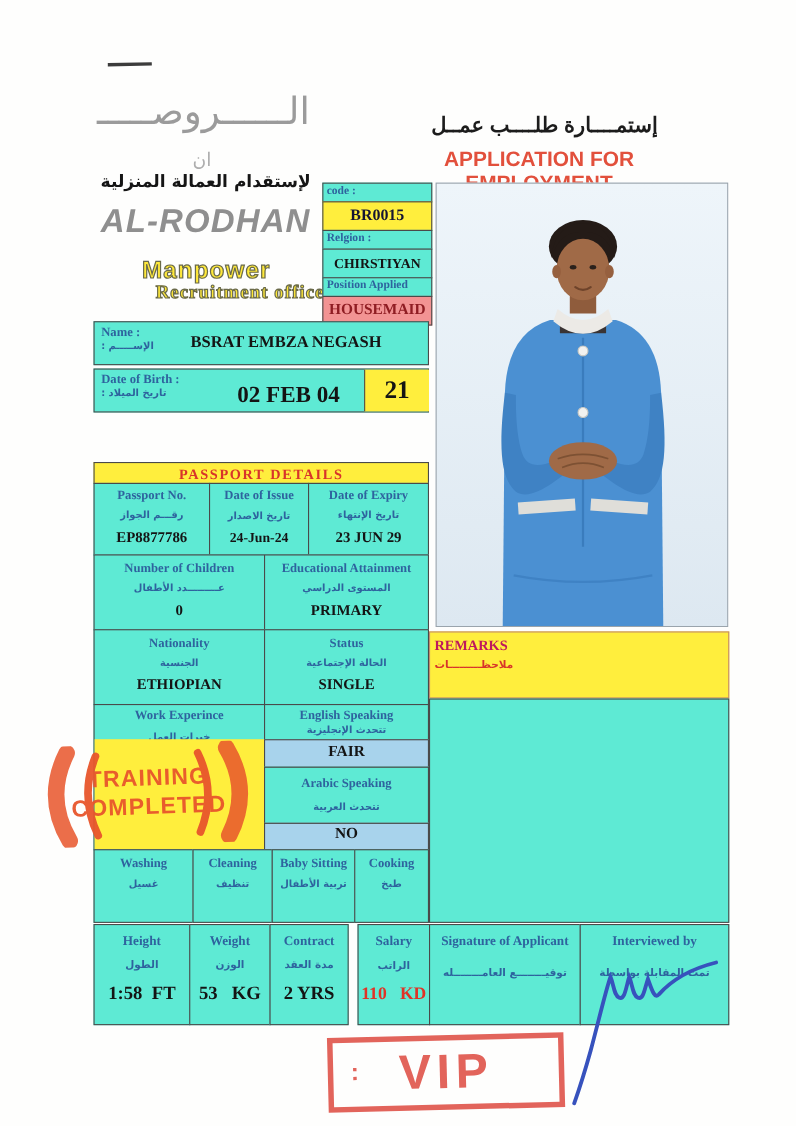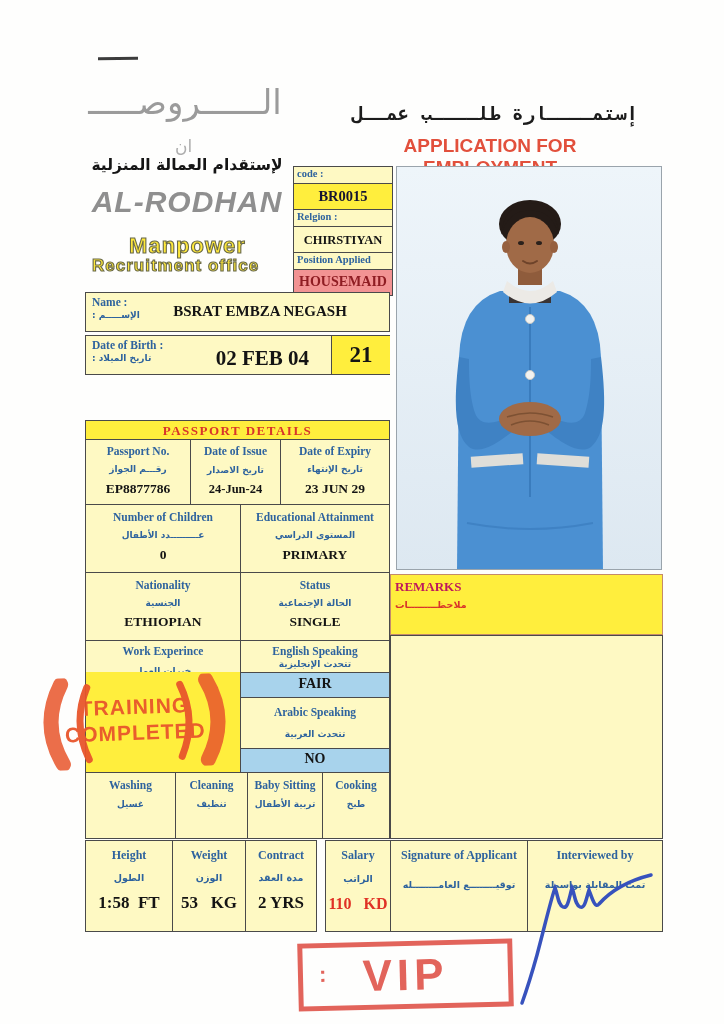--- a/index.html
+++ b/index.html
@@ -1,19 +1,19 @@
 <!DOCTYPE html>
 <html><head>
 <meta charset="utf-8">
 <style>
   html,body{margin:0;padding:0;background:#fff;}
   .page{position:relative;width:724px;height:1024px;background:#fefefd;overflow:hidden;
         font-family:"Liberation Serif",serif;}
   .abs{position:absolute;box-sizing:border-box;}
-  .box{position:absolute;box-sizing:border-box;border:1px solid #4a4a4a;background:#fef9c3;}
+  .box{position:absolute;box-sizing:border-box;border:1px solid #4a4a4a;background:#5eead4;}
   .lbl{color:#2e639e;font-weight:bold;font-size:11.5px;line-height:1.2;font-family:"Liberation Serif",serif;}
   .arb{font-family:"DejaVu Sans",sans-serif;color:#2e639e;font-weight:bold;font-size:9px;direction:rtl;line-height:1.25;}
   .val{font-weight:bold;color:#141414;white-space:pre;font-family:"Liberation Serif",serif;}
   .stack{display:flex;flex-direction:column;align-items:center;text-align:center;justify-content:space-between;}
   .yellow{background:#ffee3d;}
   .lblue{background:#a8d3ec;}
   .center{text-align:center;}
 </style>
 </head>
 <body>
@@ -24,24 +24,24 @@
 
   <div class="abs" style="left:80px;top:84px;width:210px;font-family:'DejaVu Sans',sans-serif;direction:rtl;
               font-size:34px;color:#9b9b9b;line-height:1.1;text-align:center;">الــــــروصـــــ</div>
   <div class="abs" style="left:175px;top:136px;font-family:'DejaVu Sans',sans-serif;font-size:17px;color:#aeaeae;">ان</div>
   <div class="abs" style="left:82px;top:156px;width:210px;text-align:center;font-family:'DejaVu Sans',sans-serif;direction:rtl;
               font-size:15.5px;font-weight:bold;color:#151515;">لإستقدام العمالة المنزلية</div>
   <div class="abs" style="left:72px;top:185px;width:230px;text-align:center;font-family:'Liberation Sans',sans-serif;
               font-style:italic;font-weight:900;font-size:30px;color:#8f8f8f;letter-spacing:1px;">AL-RODHAN</div>
   <div class="abs" style="left:80px;top:233px;width:215px;text-align:center;font-family:'Liberation Sans',sans-serif;
               font-weight:800;font-size:22px;color:#ffe93a;-webkit-text-stroke:1.1px #6a6a4a;letter-spacing:1px;">Manpower</div>
-  <div class="abs" style="left:92px;top:256px;width:215px;text-align:left;font-family:Liberation Sans, sans-serif;
+  <div class="abs" style="left:80px;top:256px;width:215px;text-align:right;font-family:Liberation Serif, serif;
               font-weight:800;font-size:17px;color:#ffe93a;-webkit-text-stroke:1.1px #6a6a4a;letter-spacing:1px;">Recruitment office</div>
 
-  <div class="abs" style="left:350px;top:102px;width:290px;text-align:center;font-family:Liberation Mono, monospace;direction:rtl;
+  <div class="abs" style="left:350px;top:102px;width:290px;text-align:center;font-family:Liberation Sans, sans-serif;direction:rtl;
               font-size:19px;font-weight:bold;color:#1c1c1c;">إستمــــارة طلــــب عمــل</div>
   <div class="abs" style="left:335px;top:135px;width:310px;text-align:center;font-family:'Liberation Sans',sans-serif;
               font-weight:800;font-size:19px;color:#e2503c;">APPLICATION FOR EMPLOYMENT</div>
 
   <div class="box" style="left:293px;top:166px;width:100px;height:18px;">
     <div class="lbl" style="font-size:10.5px;padding:1px 0 0 3px;">code :</div>
   </div>
   <div class="box yellow center" style="left:293px;top:183px;width:100px;height:27px;">
     <div class="val" style="font-size:14.5px;padding-top:4px;color:#141432;">BR0015</div>
   </div>

